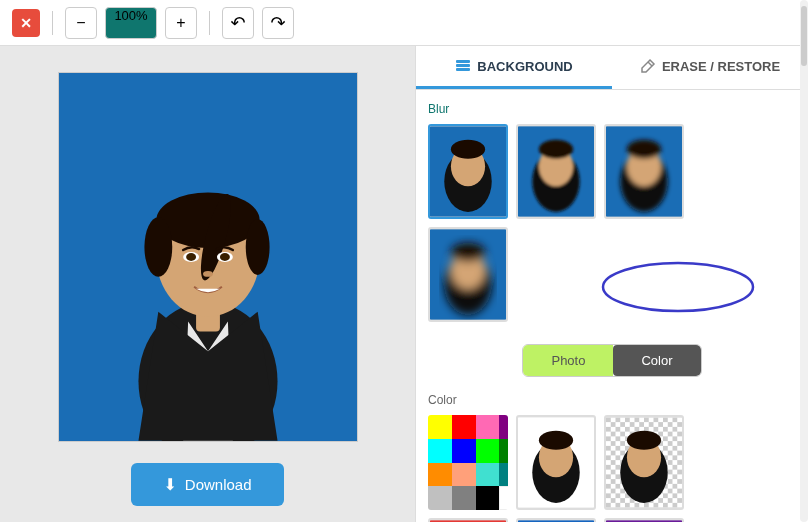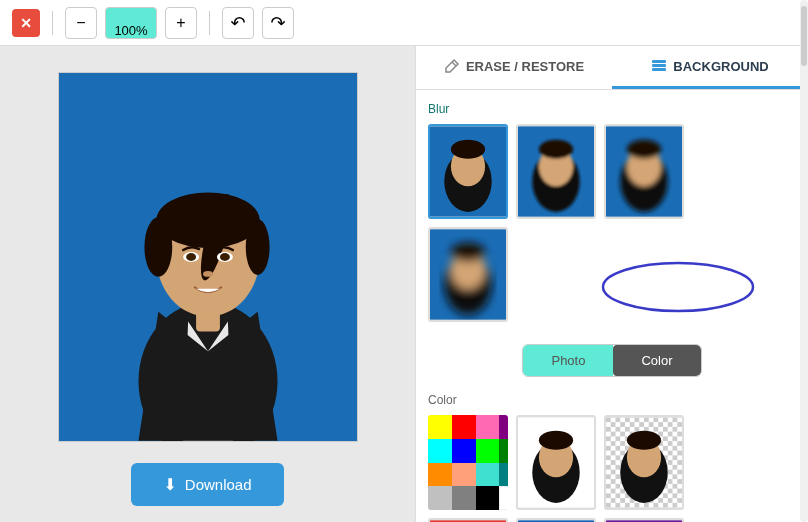--- a/index.html
+++ b/index.html
@@ -39,22 +39,22 @@
       border-radius: 4px;
       cursor: pointer;
       display: flex; align-items: center; justify-content: center;
       font-size: 16px;
     }
 
     .zoom-display {
       width: 52px; height: 32px;
       border: 1px solid #ccc;
       border-radius: 4px;
-      background: #5eead4;
-      display: flex; align-items: flex-end; justify-content: center;
+      background: #0f766e;
+      display: flex; align-items: flex-start; justify-content: center;
       font-size: 13px;
     }
 
     .undo-btn, .redo-btn {
       width: 32px; height: 32px;
       background: #fff;
       border: 1px solid #ccc;
       border-radius: 4px;
       cursor: pointer;
       display: flex; align-items: center; justify-content: center;
@@ -200,21 +200,21 @@
       overflow: hidden;
       align-self: center;
       width: fit-content;
       margin-left: auto;
       margin-right: auto;
     }
 
     .type-btn {
       padding: 8px 28px;
       border: none;
-      background: #5eead4;
+      background: #bef264;
       cursor: pointer;
       font-size: 13px;
       color: #555;
       font-weight: 500;
     }
 
     .type-btn.active {
       background: #555;
       color: #fff;
       border-radius: 4px;
@@ -339,34 +339,34 @@
       </div>
     </div>
     <button class="download-btn">
       <span style="font-size:16px;">⬇</span>
       <span>Download</span>
     </button>
   </div>
 
   <div class="right-panel">
     <div class="tab-bar">
-      <div class="tab">
-        <svg width="16" height="16" viewBox="0 0 16 16">
-          <path d="M10 2 L14 6 L6 14 L2 14 L2 10 Z" stroke="#888" stroke-width="1.5" fill="none"></path>
-          <line x1="8" y1="4" x2="12" y2="8" stroke="#888" stroke-width="1.5"></line>
-        </svg>
-        <span>ERASE / RESTORE</span>
-      </div>
       <div class="tab active">
         <svg width="16" height="16" viewBox="0 0 16 16">
           <rect x="1" y="10" width="14" height="3" rx="1" fill="#3498db"></rect>
           <rect x="1" y="6" width="14" height="3" rx="1" fill="#3498db"></rect>
           <rect x="1" y="2" width="14" height="3" rx="1" fill="#3498db"></rect>
         </svg>
         <span>BACKGROUND</span>
+      </div>
+      <div class="tab">
+        <svg width="16" height="16" viewBox="0 0 16 16">
+          <path d="M10 2 L14 6 L6 14 L2 14 L2 10 Z" stroke="#888" stroke-width="1.5" fill="none"></path>
+          <line x1="8" y1="4" x2="12" y2="8" stroke="#888" stroke-width="1.5"></line>
+        </svg>
+        <span>ERASE / RESTORE</span>
       </div>
     </div>
 
     <div class="panel-content">
 
       <div class="section-label">Blur</div>
       <div class="thumbnails-row">
 
         <div class="thumb selected">
           <svg viewBox="0 0 80 95" xmlns="http://www.w3.org/2000/svg">

